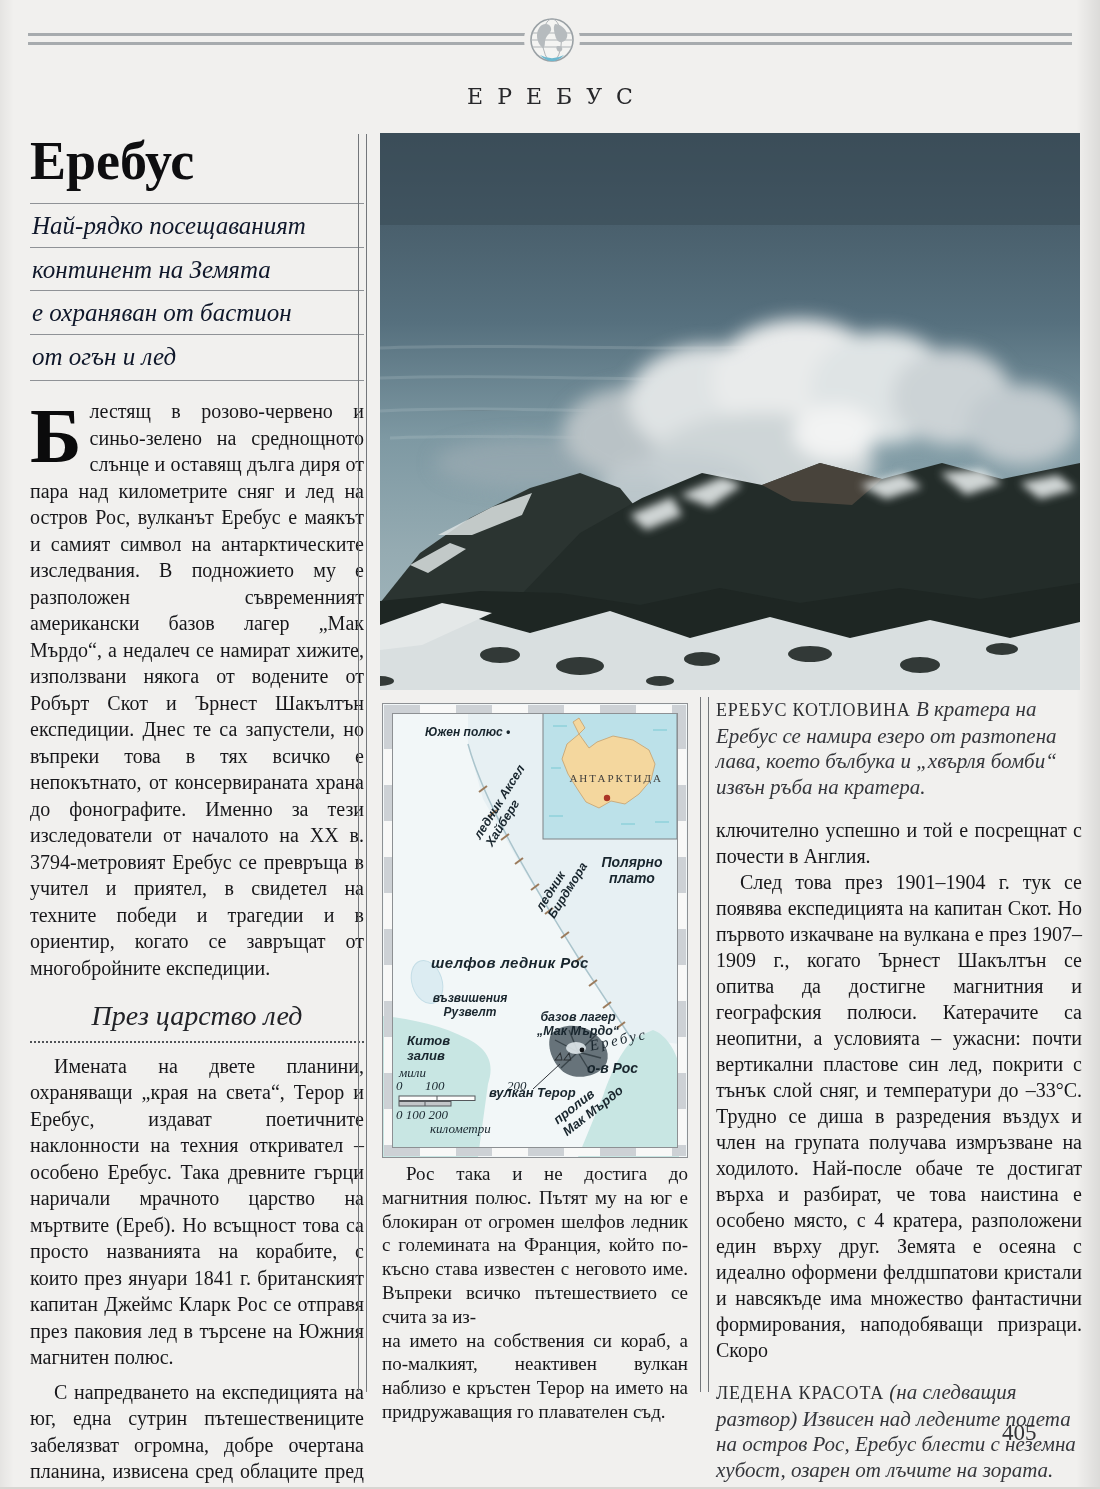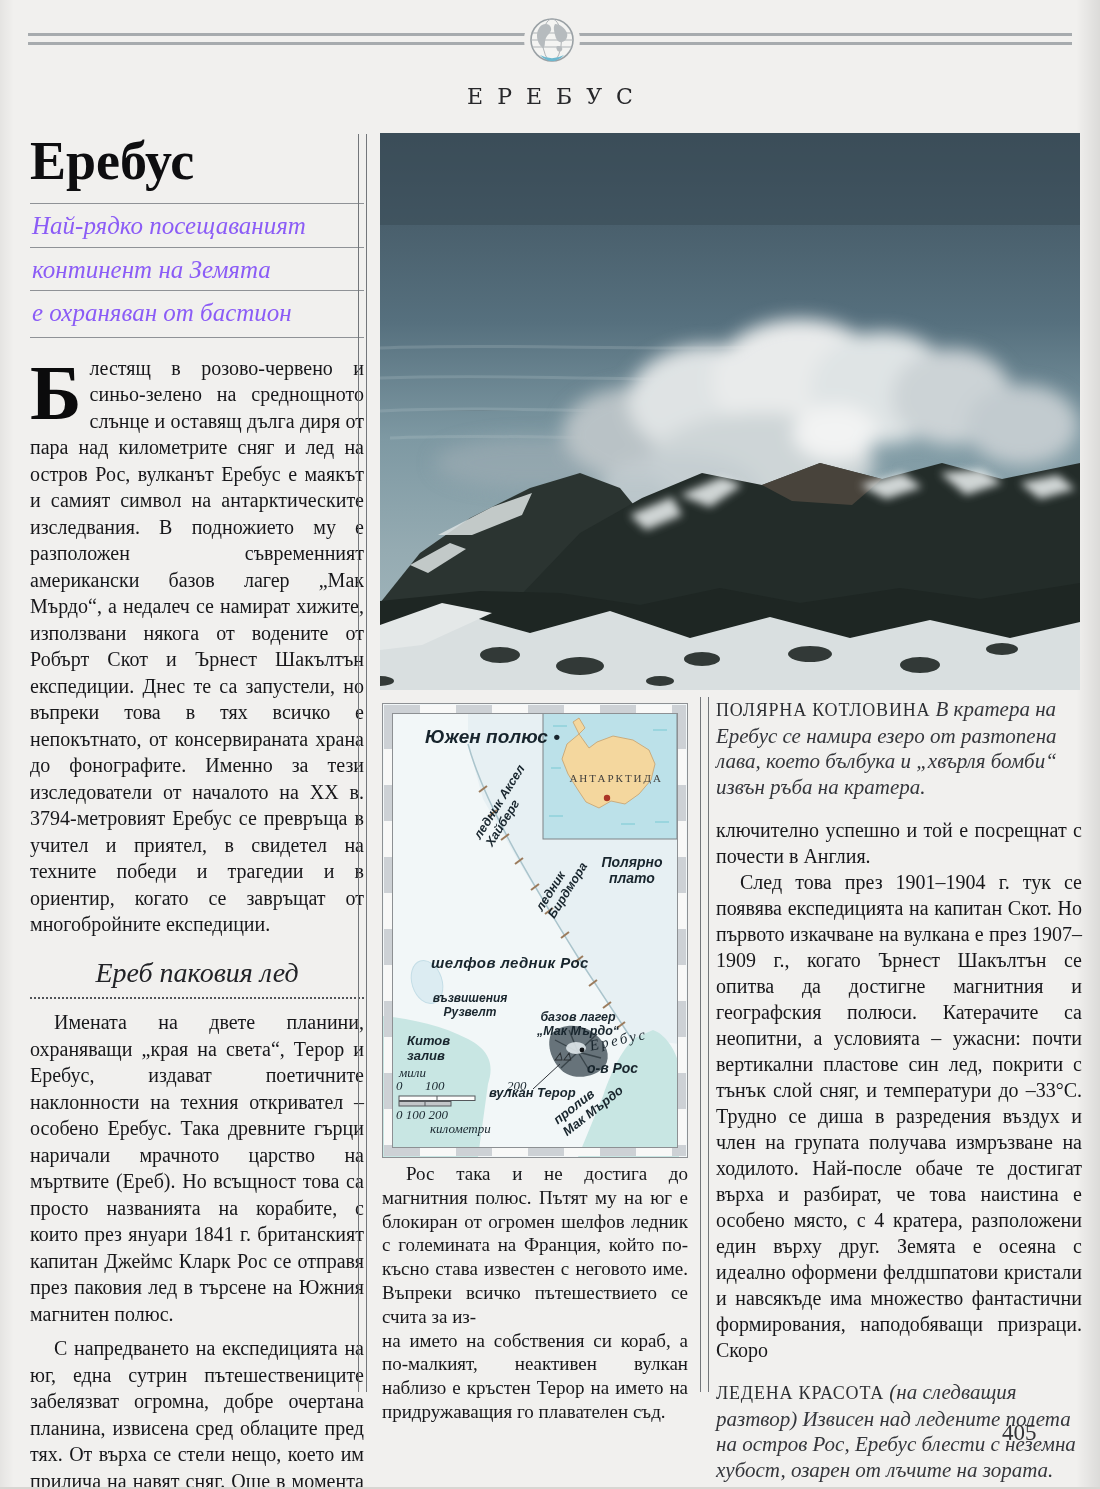--- a/index.html
+++ b/index.html
@@ -18,21 +18,21 @@
               background:#f1f0ee;display:flex;align-items:center;justify-content:center;}
   .kicker{position:absolute;left:0;top:84px;width:1100px;text-align:center;
           font-family:"DejaVu Serif",serif;font-size:22px;color:#28282b;
           letter-spacing:14px;padding-left:14px;box-sizing:border-box;}
 
   
   .left-col{position:absolute;left:30px;top:134px;width:334px;}
   .headline{margin:0;font:700 54px/1.02 "Liberation Serif",serif;color:#0e0e10;}
   .standfirst{margin-top:14px;}
   .sf-line{border-top:1px solid #8f9296;padding:7px 0 6px 2px;
-           font:italic 25px/1.18 "Liberation Serif",serif;color:#8b5cf6;}
+           font:italic 25px/1.18 "Liberation Serif",serif;color:#0f172a;}
   .sf-line:last-child{border-bottom:1px solid #8f9296;padding-bottom:9px;}
   .body{margin:0;font:20px/26.5px "Liberation Serif",serif;color:#17171a;text-align:justify;}
   .intro{margin-top:17px;}
   .dropcap{float:left;font:700 78px/64px "Liberation Serif",serif;color:#0b0b0c;
            padding:6px 8px 0 0;}
   .crosshead-wrap{margin-top:20px;border-bottom:2px dotted #505357;padding-bottom:9px;}
   .crosshead{margin:0;text-align:center;font:italic 28px/1.1 "Liberation Serif",serif;color:#222327;}
   .ind{text-indent:24px;}
   .mt8{margin-top:8px;} .mt10{margin-top:10px;}
 
@@ -102,24 +102,25 @@
     </svg>
   </div>
   <div class="kicker">ЕРЕБУС</div>
 
   <aside class="left-col">
     <h1 class="headline">Еребус</h1>
     <div class="standfirst">
       <div class="sf-line">Най-рядко посещаваният</div>
       <div class="sf-line">континент на Земята</div>
       <div class="sf-line">е охраняван от бастион</div>
+      <div class="sf-line">от огън и лед</div>
     </div>
     <p class="body intro"><span class="dropcap">Б</span><span>лестящ в розово-червено и синьо-зелено на среднощното слънце и оставящ дълга диря от пара над километрите сняг и лед на остров Рос, вулканът Еребус е маякът и самият символ на антарктическите изследвания. В подножието му е разположен съвременният американски базов лагер „Мак Мърдо“, а недалеч се намират хижите, използвани някога от водените от Робърт Скот и Ърнест Шакълтън експедиции. Днес те са запустели, но въпреки това в тях всичко е непокътнато, от консервираната храна до фонографите. Именно за тези изследователи от началото на ХХ в. 3794-метровият Еребус се превръща в учител и приятел, в свидетел на техните победи и трагедии и в ориентир, когато се завръщат от многобройните експедиции.</span></p>
     <div class="crosshead-wrap">
-      <h2 class="crosshead">Ереб паковия лед</h2>
+      <h2 class="crosshead">През царство лед</h2>
     </div>
     <p class="body ind mt10">Имената на двете планини, охраняващи „края на света“, Терор и Еребус, издават поетичните наклонности на техния откривател – особено Еребус. Така древните гърци наричали мрачното царство на мъртвите (Ереб). Но всъщност това са просто названията на корабите, с които през януари 1841 г. британският капитан Джеймс Кларк Рос се отправя през паковия лед в търсене на Южния магнитен полюс.</p>
     <p class="body ind mt8">С напредването на експедицията на юг, една сутрин пътешествениците забелязват огромна, добре очертана планина, извисена сред облаците пред тях. От върха се стели нещо, което им прилича на навят сняг. Още в момента на тяхното запознанство вулканът се събужда и те стават свидетели на едно от редките му мощни изригвания от огън и пара – удивителна и незабравима гледка в тази ледена пустош. Капитан Рос нарича планината Еребус</p>
   </aside>
 
   <div class="divider div-left"></div>
   <div class="divider div-right"></div>
 
   <figure class="photo">
     <svg width="700" height="557" viewBox="0 0 700 557">
@@ -242,21 +243,21 @@
         <rect x="16" y="397.5" width="52" height="4.5" fill="#c2c6c9" stroke="#55585c" stroke-width="1"></rect>
         <line x1="42" y1="397.5" x2="42" y2="402" stroke="#55585c" stroke-width="1"></line>
       </g>
     </svg>
     <div class="tick t"></div>
     <div class="tick b"></div>
     <div class="tick l"></div>
     <div class="tick r"></div>
     <div class="map-inner"></div>
 
-    <div class="mlabel" style="left:42px;top:22px;font-size:19px;">Южен полюс •</div>
+    <div class="mlabel" style="left:42px;top:22px;font-size:12px;">Южен полюс •</div>
     <div class="mlabel rot58" style="left:88px;top:130px;font-size:12.5px;">ледник Аксел
 Хайберг</div>
     <div class="mlabel rot58" style="left:150px;top:202px;font-size:12.5px;">ледник
 Бирдмора</div>
     <div class="mlabel" style="left:213px;top:150px;width:72px;text-align:center;font-size:14px;">Полярно
 плато</div>
     <div class="mlabel" style="left:48px;top:250px;font-size:15px;letter-spacing:.4px;">шелфов ледник Рос</div>
     <div class="mlabel" style="left:44px;top:288px;width:86px;text-align:center;font-size:12px;">възвишения
 Рузвелт</div>
     <div class="mlabel" style="left:150px;top:306px;width:90px;text-align:center;font-size:12.5px;">базов лагер
@@ -277,20 +278,20 @@
 Мак Мърдо</div>
     <div class="mlabel ml-serif" style="left:176px;top:68px;width:104px;text-align:right;font-size:11px;letter-spacing:2px;color:#413f3c;font-style:normal;">АНТАРКТИДА</div>
   </figure>
 
   <section class="mid-col">
     <p class="body ind">Рос така и не достига до магнитния полюс. Пътят му на юг е блокиран от огромен шелфов ледник с големината на Франция, който по-късно става известен с неговото име. Въпреки всичко пътешествието се счита за из-</p>
     <p class="body">на името на собствения си кораб, а по-малкият, неактивен вулкан наблизо е кръстен Терор на името на придружаващия го плавателен съд.</p>
   </section>
 
   <section class="right-col">
-    <p class="caption"><span class="caption-lead">ПОЛЯРНА КОТЛОВИНА</span> <span>В кратера на Еребус се намира езеро от разтопена лава, което бълбука и „хвърля бомби“ извън ръба на кратера.</span></p>
+    <p class="caption"><span class="caption-lead">ЕРЕБУС КОТЛОВИНА</span> <span>В кратера на Еребус се намира езеро от разтопена лава, което бълбука и „хвърля бомби“ извън ръба на кратера.</span></p>
     <p class="body mt17">ключително успешно и той е посрещнат с почести в Англия.</p>
     <p class="body ind">След това през 1901–1904 г. тук се появява експедицията на капитан Скот. Но първото изкачване на вулкана е през 1907–1909 г., когато Ърнест Шакълтън се опитва да достигне магнитния и географския полюси. Катерачите са неопитни, а условията – ужасни: почти вертикални пластове син лед, покрити с тънък слой сняг, и температури до –33°С. Трудно се диша в разредения въздух и член на групата получава измръзване на ходилото. Най-после обаче те достигат върха и разбират, че това наистина е особено място, с 4 кратера, разположени един върху друг. Земята е осеяна с идеално оформени фелдшпатови кристали и навсякъде има множество фантастични формирования, наподобяващи призраци. Скоро</p>
     <p class="caption mt17"><span class="caption-lead">ЛЕДЕНА КРАСОТА</span> <span>(на следващия разтвор) Извисен над ледените полета на остров Рос, Еребус блести с неземна хубост, озарен от лъчите на зората.</span></p>
   </section>
 
   <div class="folio">405</div>
 </div>
 
 </body></html>

